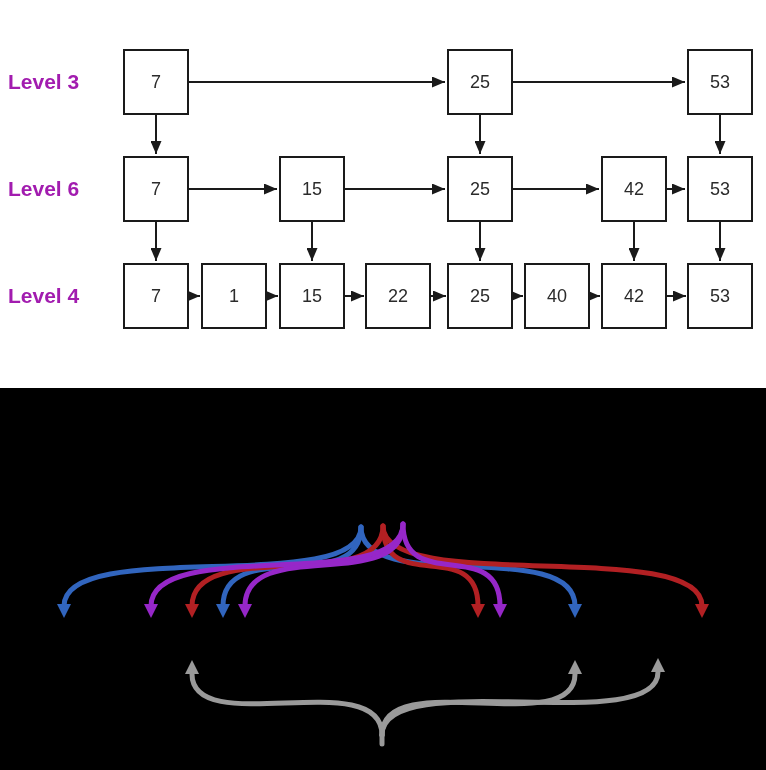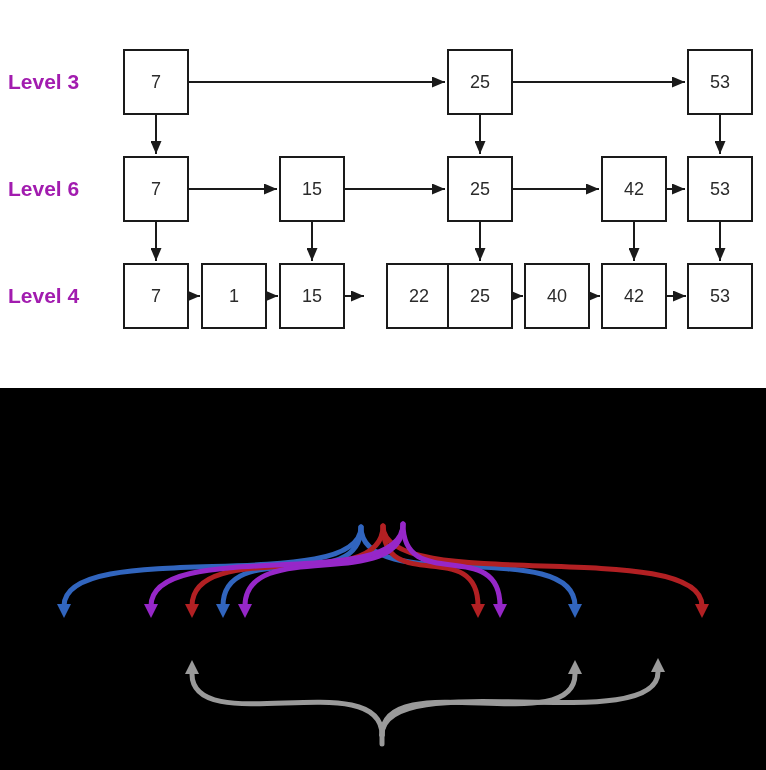--- a/index.html
+++ b/index.html
@@ -76,21 +76,21 @@
 
   <div class="node" style="left:123px;top:156px">7</div>
   <div class="node" style="left:279px;top:156px">15</div>
   <div class="node" style="left:447px;top:156px">25</div>
   <div class="node" style="left:601px;top:156px">42</div>
   <div class="node" style="left:687px;top:156px">53</div>
 
   <div class="node" style="left:123px;top:263px">7</div>
   <div class="node" style="left:201px;top:263px">1</div>
   <div class="node" style="left:279px;top:263px">15</div>
-  <div class="node" style="left:386px;top:263px">22</div>
+  <div class="node" style="left:365px;top:263px">22</div>
   <div class="node" style="left:447px;top:263px">25</div>
   <div class="node" style="left:524px;top:263px">40</div>
   <div class="node" style="left:601px;top:263px">42</div>
   <div class="node" style="left:687px;top:263px">53</div>
 
   <div class="arc-panel">
     <svg width="766" height="382">
       <rect x="0" y="0" width="766" height="382" fill="#000000"></rect>
 
       <g fill="none" stroke-width="5" stroke-linecap="round" stroke="#3165BE">

